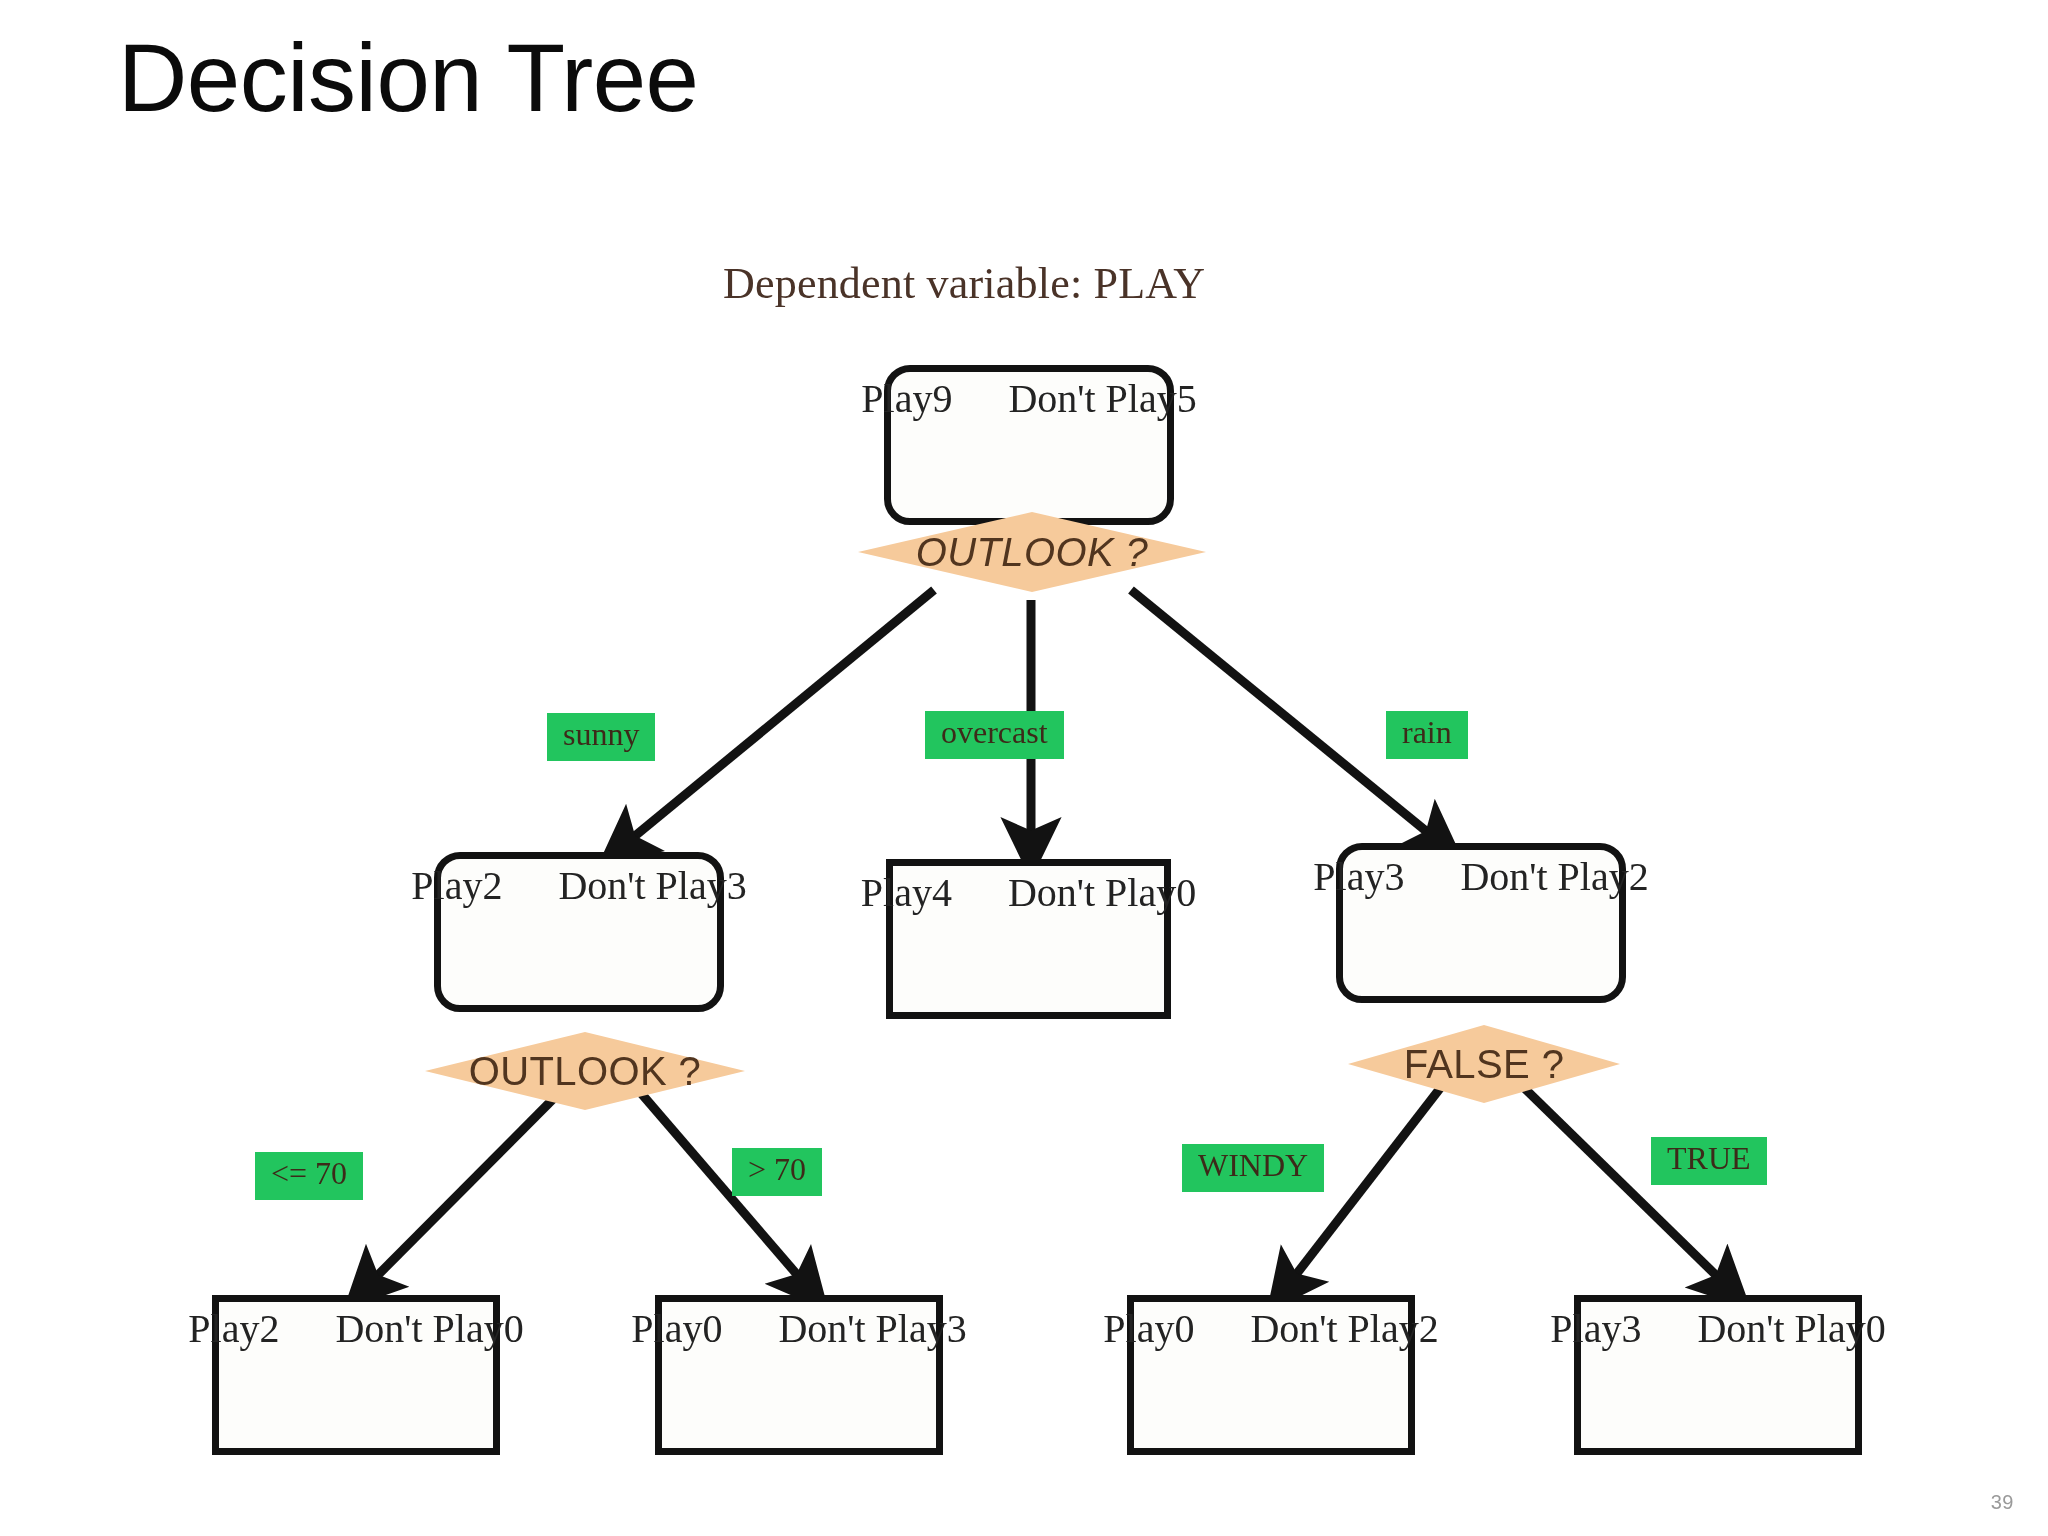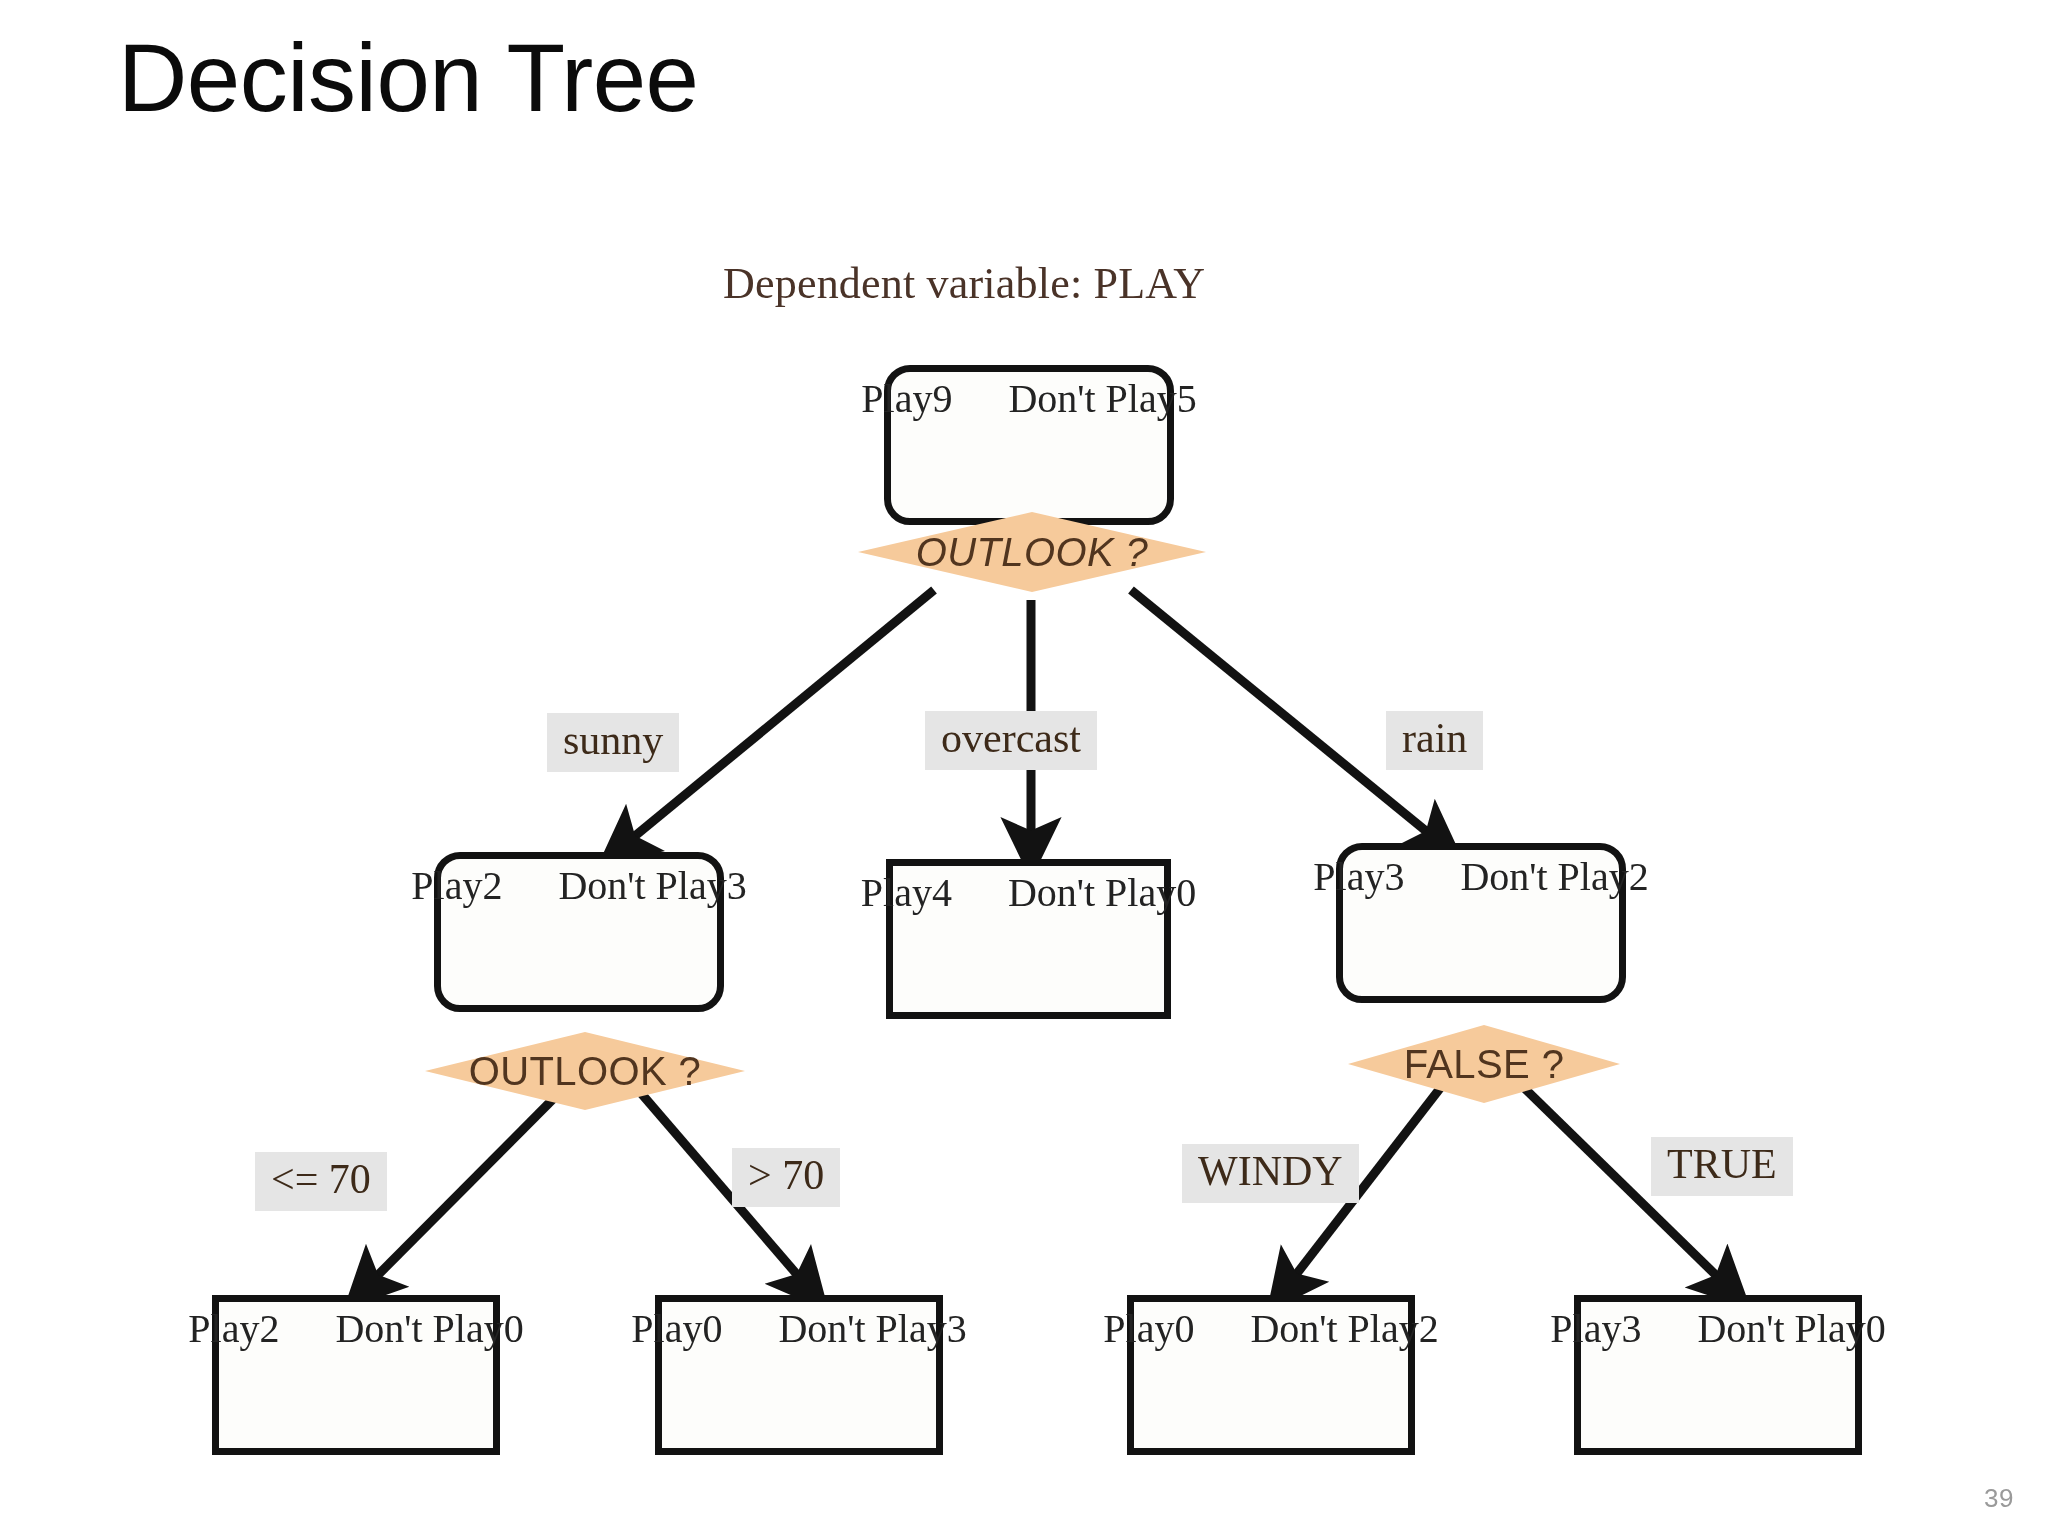--- a/index.html
+++ b/index.html
@@ -30,21 +30,21 @@
     line-height: 1.05;
     white-space: nowrap;
   }
 
   
   #page-number {
     position: absolute;
     right: 34px;
     bottom: 22px;
     font-family: "Liberation Sans", sans-serif;
-    font-size: 26px;
+    font-size: 20px;
     color: #9a9a9a;
     letter-spacing: 0.5px;
   }
 
   
   #diagram {
     position: absolute;
     left: 0;
     top: 0;
     width: 2048px;
@@ -123,23 +123,23 @@
     font-family: "Liberation Sans", sans-serif;
     font-size: 40px;
     color: #51351f;
     white-space: nowrap;
     letter-spacing: 0.4px;
   }
 
   
   .branch-label {
     position: absolute;
-    background: #e5e5e5;
+    background: #22c55e;
     font-family: "Liberation Serif", serif;
-    font-size: 42px;
+    font-size: 32px;
     color: #3d2a19;
     padding: 4px 16px 8px 16px;
     white-space: nowrap;
     line-height: 1.12;
   }
 </style>
 </head>
 <body>
 
 <div id="slide-title">Decision Tree</div>

